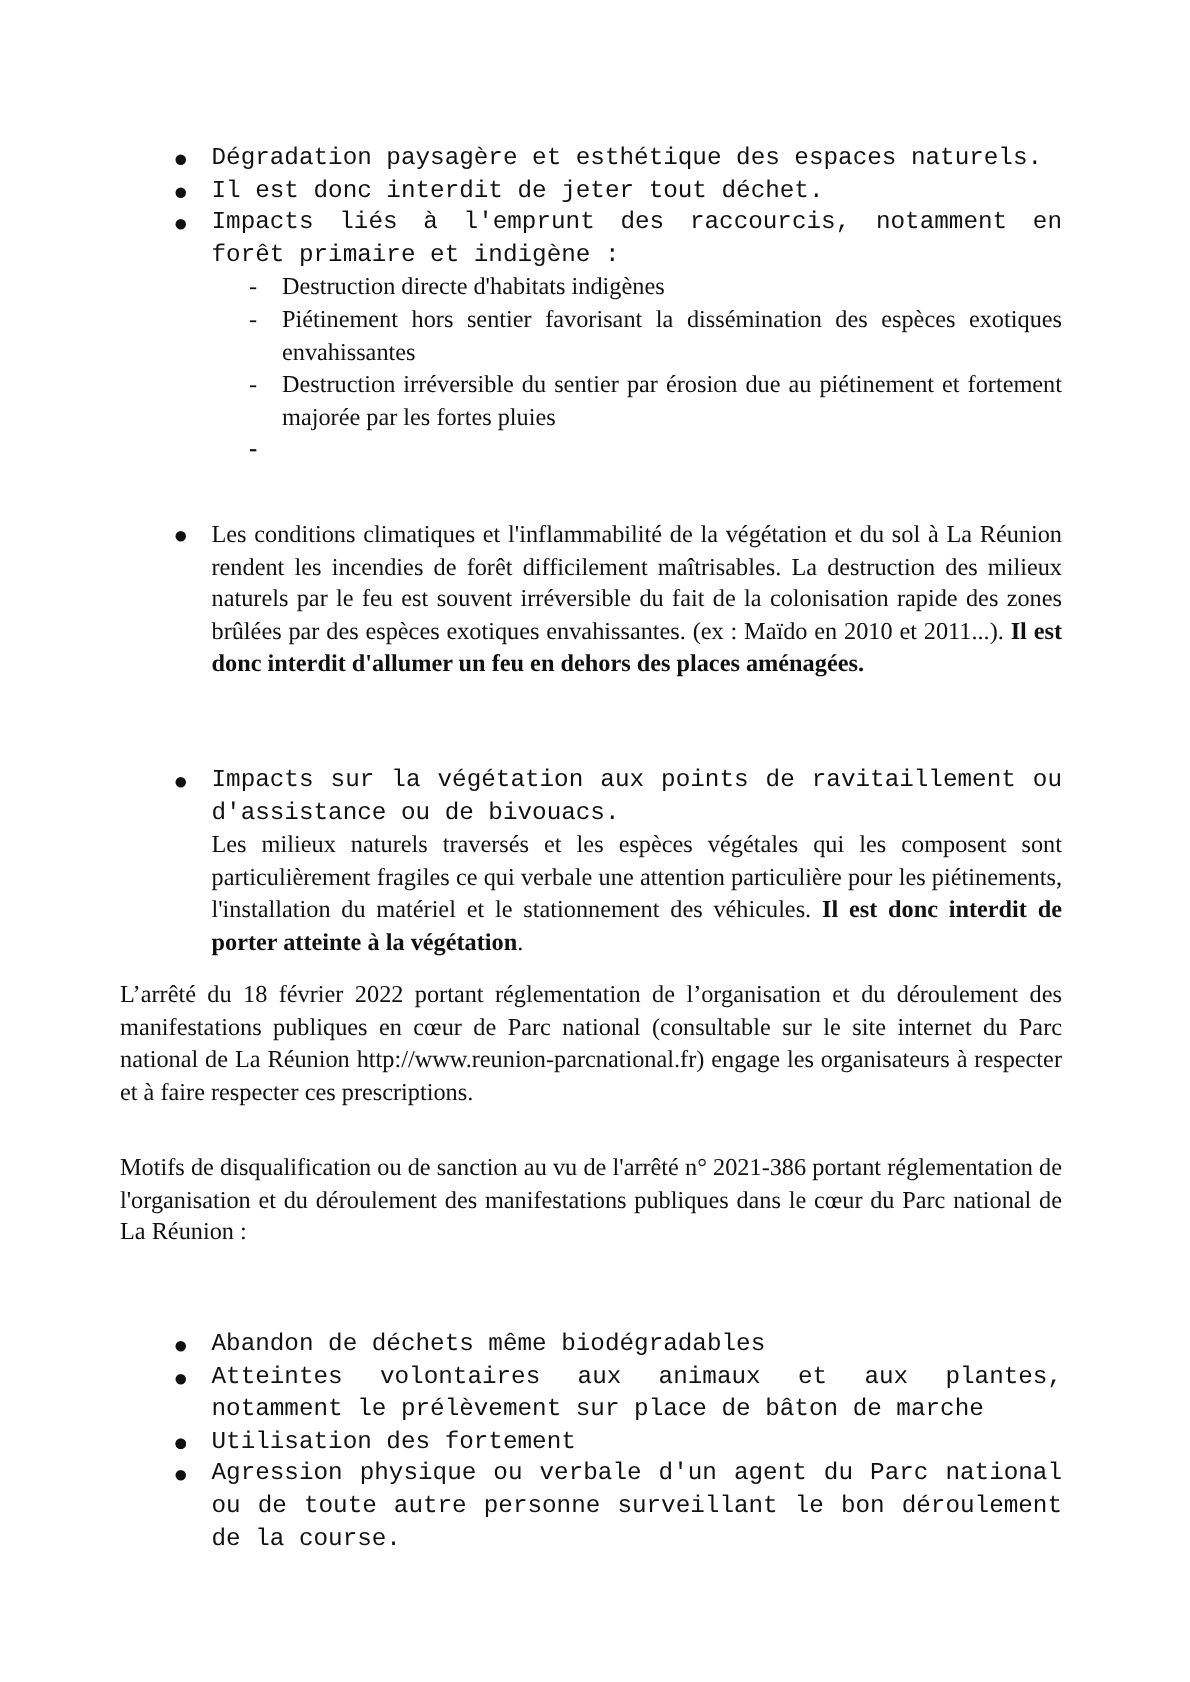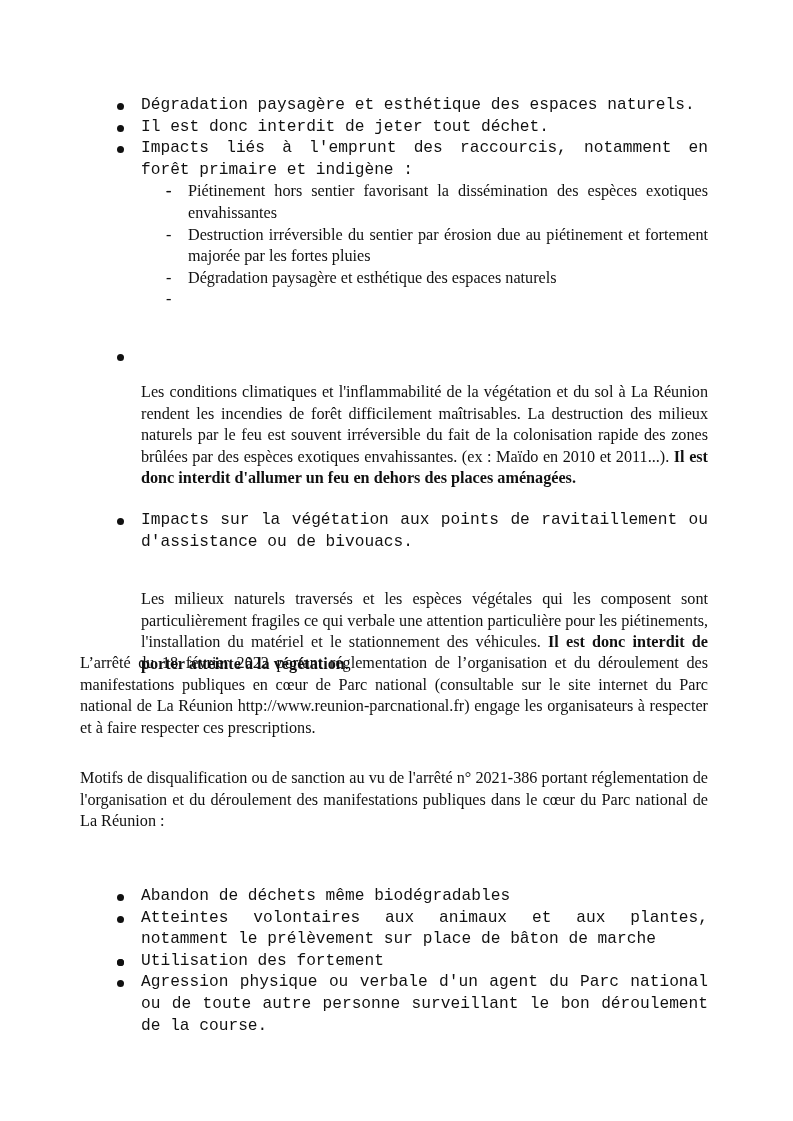--- a/index.html
+++ b/index.html
@@ -12,42 +12,42 @@
     .blk { position: absolute; left: 80px; width: 628px; }
     ul.bul { list-style: none; margin: 0; padding: 0; font-family: Liberation Mono, monospace; }
     ul.bul > li { position: relative; padding-left: 61px; text-align: justify; }
     ul.bul > li > .dot {
       position: absolute; left: 37px; top: 8px; width: 7px; height: 7px;
       border-radius: 50%; background: #111;
     }
     ul.dash { list-style: none; margin: 0; padding: 0; }
     ul.dash > li { position: relative; padding-left: 108px; text-align: justify; }
     ul.dash > li > .dsh { position: absolute; left: 86px; top: 0; }
-    .para { display: block; padding-left: 61px; text-align: justify; margin-top: 36px; }
+    .para { display: block; padding-left: 61px; text-align: justify; }
     .body-para { text-align: justify; }
     b, .bold { font-weight: bold; }
     .h2 { font-weight: bold; }
     .h2 .num { display: inline-block; width: 28px; }
   </style>
 </head>
 <body>
 
 <div class="page">
 
   <div class="blk" style="top:95px;">
     <ul class="bul">
       <li><span class="dot"></span><span>Dégradation paysagère et esthétique des espaces naturels.</span></li>
       <li><span class="dot"></span><span>Il est donc interdit de jeter tout déchet.</span></li>
       <li><span class="dot"></span><span>Impacts liés à l'emprunt des raccourcis, notamment en forêt primaire et indigène :</span></li>
     </ul>
     <ul class="dash">
-      <li><span class="dsh">-</span></li>
+      <li><span class="dsh">-</span><span>Destruction directe d'habitats indigènes</span></li>
       <li><span class="dsh">-</span><span>Piétinement hors sentier favorisant la dissémination des espèces exotiques envahissantes</span></li>
       <li><span class="dsh">-</span><span>Destruction irréversible du sentier par érosion due au piétinement et fortement majorée par les fortes pluies</span></li>
-      <li><span class="dsh">-</span><span>Dégradation paysagère et esthétique des espaces naturels</span></li>
+      <li><span class="dsh">-</span></li>
       <li><span class="dsh">-</span></li>
     </ul>
   </div>
 
   <div class="blk" style="top:346px;">
     <ul class="bul">
       <li><span class="dot"></span></li>
     </ul>
     <div class="para"><span>Les conditions climatiques et l'inflammabilité de la végétation et du sol à La Réunion rendent les incendies de forêt difficilement maîtrisables. La destruction des milieux naturels par le feu est souvent irréversible du fait de la colonisation rapide des zones brûlées par des espèces exotiques envahissantes. (ex : Maïdo en 2010 et 2011...). </span><b>Il est donc interdit d'allumer un feu en dehors des places aménagées.</b></div>
   </div>

